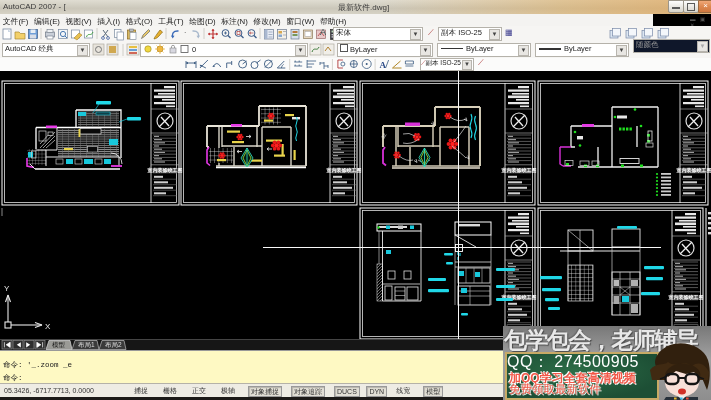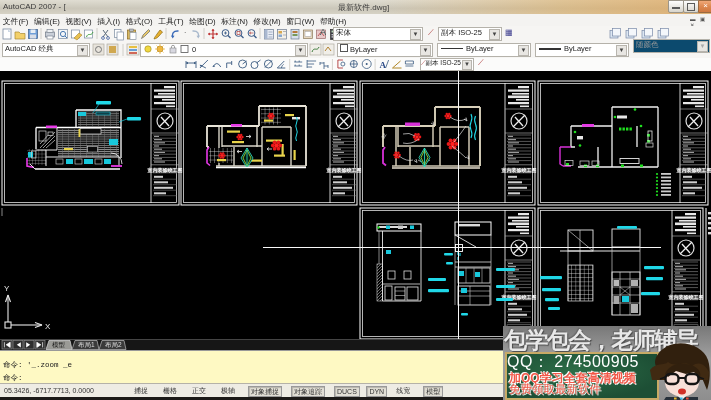--- a/index.html
+++ b/index.html
@@ -1,18 +1,18 @@
 <!DOCTYPE html>
 <html><head><meta charset="utf-8"><style>
 html,body{margin:0;padding:0;}
 #root{position:relative;width:711px;height:400px;overflow:hidden;font-family:"Liberation Sans",sans-serif;background:#000;}
 .abs{position:absolute;}
 #titlebar{left:0;top:0;width:711px;height:14px;background:linear-gradient(to bottom,#e0ddd2,#cbc7ba 60%,#d6d2c5);}
 #titlegrad{left:380px;top:0;width:331px;height:14px;background:linear-gradient(to right,rgba(226,180,110,0),rgba(224,172,92,.5) 55%,rgba(226,162,80,.68));}
-#menubar{left:0;top:14px;width:711px;height:12px;background:#f4f3f1;font-size:7.8px;color:#222;}
+#menubar{left:0;top:14px;width:653px;height:12px;background:#f4f3f1;font-size:7.8px;color:#222;}
 #menubar span{display:inline-block;margin:1.5px 2.8px 0 2.8px;letter-spacing:0;}
 #tb1{left:0;top:26px;width:711px;height:16px;background:#f6f5f3;border-bottom:1px solid #e3e2de;}
 #tb2{left:0;top:42px;width:711px;height:16px;background:#f6f5f3;border-bottom:1px solid #e3e2de;}
 #tb3{left:0;top:58px;width:711px;height:13px;background:#fbfbfa;}
 #canvas{left:0;top:71px;width:711px;height:268px;background:#000;}
 #tabbar{left:0;top:339px;width:711px;height:11px;background:#161616;border-top:1px solid #444;font-size:6.5px;color:#ddd;}
 #cmd{left:0;top:350px;width:711px;height:33px;background:#fef9c3;border-top:1px solid #999;font-family:"Liberation Mono",monospace;font-size:7.5px;color:#222;}
 #status{left:0;top:383px;width:711px;height:14px;background:#eeece4;border-top:1px solid #b5b2a8;font-size:7px;color:#333;}
 #bottomstrip{left:0;top:397px;width:711px;height:3px;background:#1c1a18;}
 #ad{left:503px;top:326px;width:208px;height:74px;background:linear-gradient(to bottom,#787878,#a2a2a2 45%,#8e8e8e);}
@@ -226,21 +226,21 @@
       <rect x="14" y="1" width="11" height="11" fill="#f0eee8" stroke="#b0aca2" stroke-width="0.7"></rect>
       <path d="M16 8 l3-4 3 4" stroke="#b08030" fill="none"></path>
     </svg>
 
 <div class="abs combo" style="left:337px;top:43px;width:94px;"><span style="display:inline-block;width:6px;height:6px;border:1px solid #555;background:#fff;margin:0 2px;"></span>ByLayer<span class="da">▼</span></div>
 
 <div class="abs combo" style="left:437px;top:43px;width:92px;"><span style="display:inline-block;width:22px;height:1px;background:#333;margin:0 3px 2px 3px;"></span>ByLayer<span class="da">▼</span></div>
 
 <div class="abs combo" style="left:535px;top:43px;width:92px;"><span style="display:inline-block;width:22px;height:2px;background:#333;margin:0 3px 1px 3px;"></span>ByLayer<span class="da">▼</span></div>
 
-<div class="abs combo" style="left:633px;top:39px;width:75px;background:#0c4a6e;color:#999;">&nbsp;随颜色<span class="da" style="color:#aaa;">▼</span></div>
+<div class="abs combo" style="left:633px;top:39px;width:75px;background:#0f172a;color:#999;">&nbsp;随颜色<span class="da" style="color:#aaa;">▼</span></div>
 
 <div class="abs" id="tb3"></div>
 <svg class="abs" style="left:185px;top:58px" width="300" height="13" viewBox="0 0 300 13">
 <g transform="translate(0,0)">
         <path d="M1 3 v7 M11 3 v7 M1 5 h10" stroke="#3a5a80" stroke-width="0.9" fill="none"></path>
         <path d="M1 5 l2-1.2 v2.4 z M11 5 l-2-1.2 v2.4 z" fill="#3a5a80"></path>
       </g>
 <g transform="translate(12.9,0)">
         <path d="M2 10 L10 2 M2 7 l6 3" stroke="#3a5a80" stroke-width="0.9" fill="none"></path>
         <path d="M2 7 l2.4 0.2 -1.5 1.8 z" fill="#3a5a80"></path>

